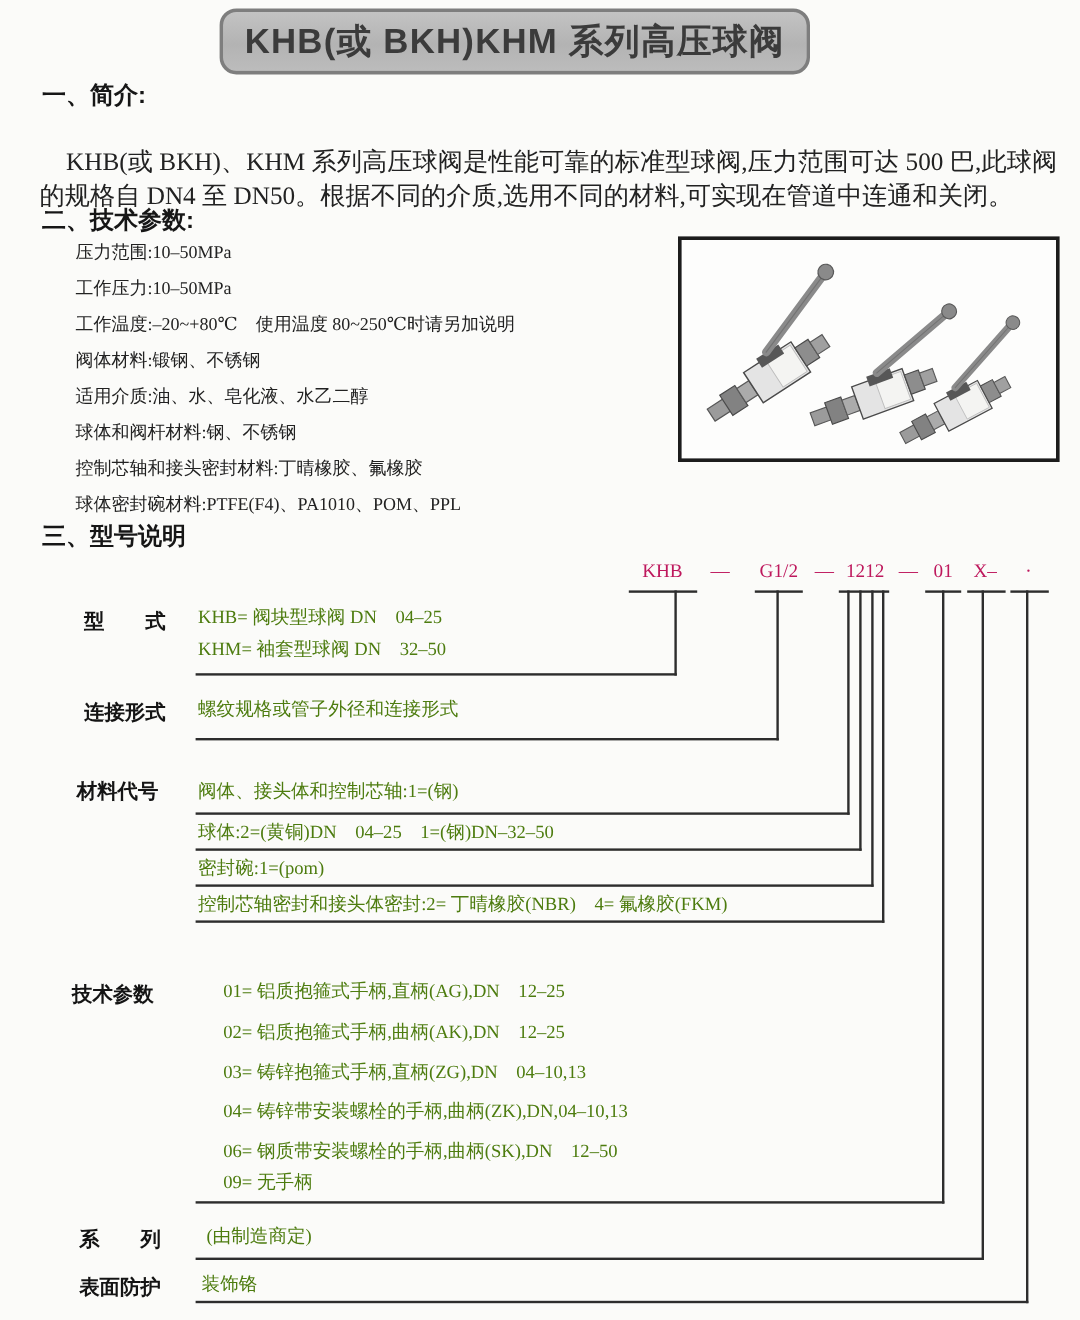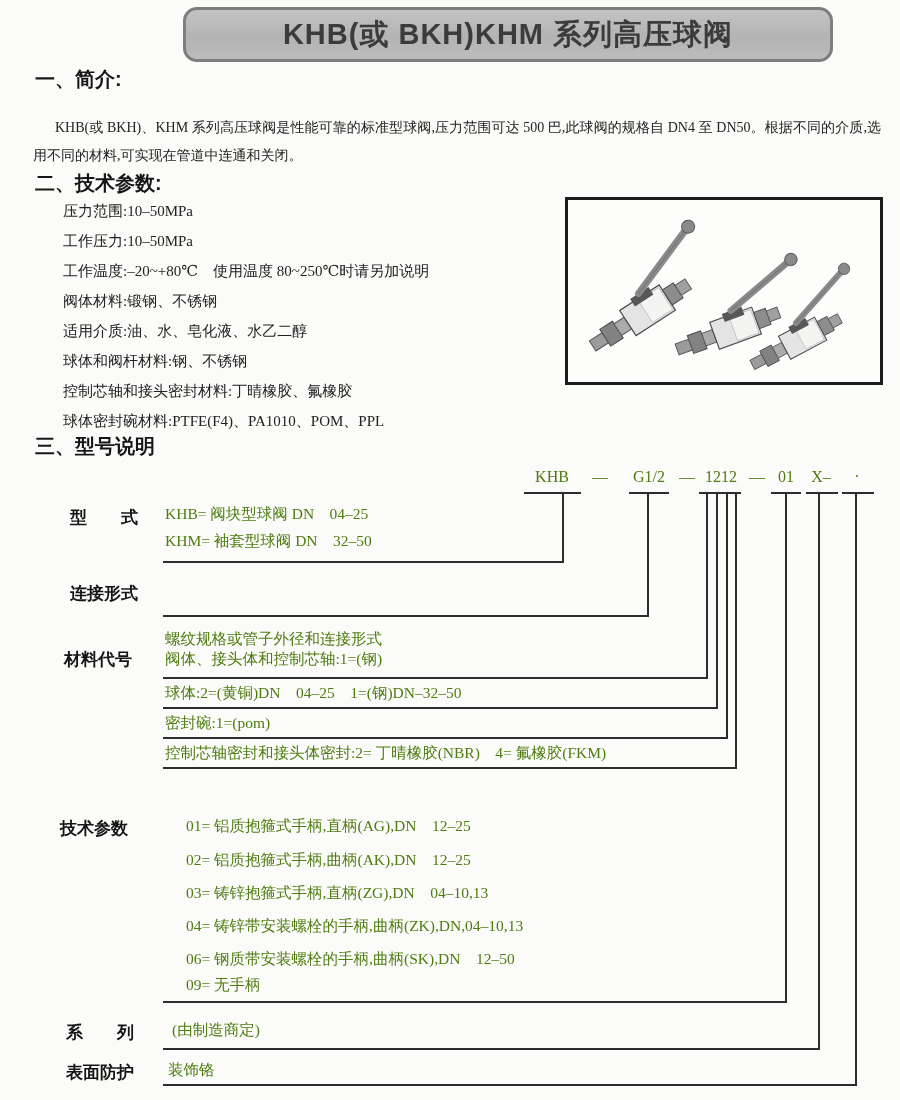--- a/index.html
+++ b/index.html
@@ -5,52 +5,52 @@
   html,body{margin:0;padding:0;}
   body{
     width:900px;height:1100px;position:relative;
     background:#fbfbf9;
     font-family:"Liberation Serif","DejaVu Serif",serif;
     color:#1f1f1f;
     overflow:hidden;
   }
   
   .banner{
-    position:absolute;left:183px;top:7px;width:650px;height:55px;
+    position:absolute;left:183px;top:7px;width:492px;height:55px;
     background:linear-gradient(180deg,#c3c3c3 0%,#b3b3b3 55%,#bcbcbc 100%);
     border:3px solid #7e7e7e;border-radius:14px;
     box-sizing:border-box;
     display:flex;align-items:center;justify-content:center;
   }
   .banner span{
     font-family:"Liberation Sans","DejaVu Sans",sans-serif;
     font-weight:bold;font-size:29px;color:#3b3b3b;
     letter-spacing:1px;white-space:nowrap;
   }
   .sec-heading{
     position:absolute;left:35px;
     font-family:"Liberation Sans","DejaVu Sans",sans-serif;
     font-weight:bold;font-size:20px;color:#161616;white-space:nowrap;
   }
   .intro-p{
     position:absolute;left:33px;top:100px;width:848px;
-    font-size:14px;line-height:28px;text-align:justify;
+    font-size:21px;line-height:28px;text-align:justify;
     text-indent:22px;color:#222;
   }
   .tech-list{position:absolute;left:63px;top:196px;}
   .tech-item{font-size:15px;line-height:30px;white-space:nowrap;color:#222;}
   
   .photo-box{
     position:absolute;left:565px;top:197px;width:318px;height:188px;
     background:#fdfdfc;border:3px solid #1c1c1c;box-sizing:border-box;
   }
   
   .code-part{
     position:absolute;top:468px;transform:translateX(-50%);
-    font-size:16px;color:#4d7c0f;white-space:nowrap;
+    font-size:16px;color:#be185d;white-space:nowrap;
   }
   .line{position:absolute;background:#2d2d2d;}
   
   .lbl{
     position:absolute;
     font-family:"Liberation Sans","DejaVu Sans",sans-serif;
     font-weight:bold;font-size:17px;color:#141414;white-space:nowrap;
   }
   .legend-line{
     position:absolute;font-size:15.5px;color:#4d7c0f;white-space:nowrap;
@@ -138,21 +138,21 @@
 <div class="line" style="left:163px;top:767px;width:574px;height:2px;"></div>
 <div class="line" style="left:163px;top:1001px;width:624px;height:2px;"></div>
 <div class="line" style="left:163px;top:1048px;width:657px;height:2px;"></div>
 <div class="line" style="left:163px;top:1084px;width:694px;height:2px;"></div>
 
 <div class="lbl" style="left:70px;top:506px;">型　　式</div>
 <div class="legend-line" style="left:165px;top:504px;">KHB= 阀块型球阀 DN　04–25</div>
 <div class="legend-line" style="left:165px;top:531px;">KHM= 袖套型球阀 DN　32–50</div>
 
 <div class="lbl" style="left:70px;top:582px;">连接形式</div>
-<div class="legend-line" style="left:165px;top:581px;margin-top:48px;">螺纹规格或管子外径和连接形式</div>
+<div class="legend-line" style="left:165px;top:581px;">螺纹规格或管子外径和连接形式</div>
 
 <div class="lbl" style="left:64px;top:648px;">材料代号</div>
 <div class="legend-line" style="left:165px;top:649px;">阀体、接头体和控制芯轴:1=(钢)</div>
 <div class="legend-line" style="left:165px;top:683px;">球体:2=(黄铜)DN　04–25　1=(钢)DN–32–50</div>
 <div class="legend-line" style="left:165px;top:713px;">密封碗:1=(pom)</div>
 <div class="legend-line" style="left:165px;top:743px;">控制芯轴密封和接头体密封:2= 丁晴橡胶(NBR)　4= 氟橡胶(FKM)</div>
 
 <div class="lbl" style="left:60px;top:817px;">技术参数</div>
 <div class="legend-line" style="left:186px;top:816px;">01= 铝质抱箍式手柄,直柄(AG),DN　12–25</div>
 <div class="legend-line" style="left:186px;top:850px;">02= 铝质抱箍式手柄,曲柄(AK),DN　12–25</div>

